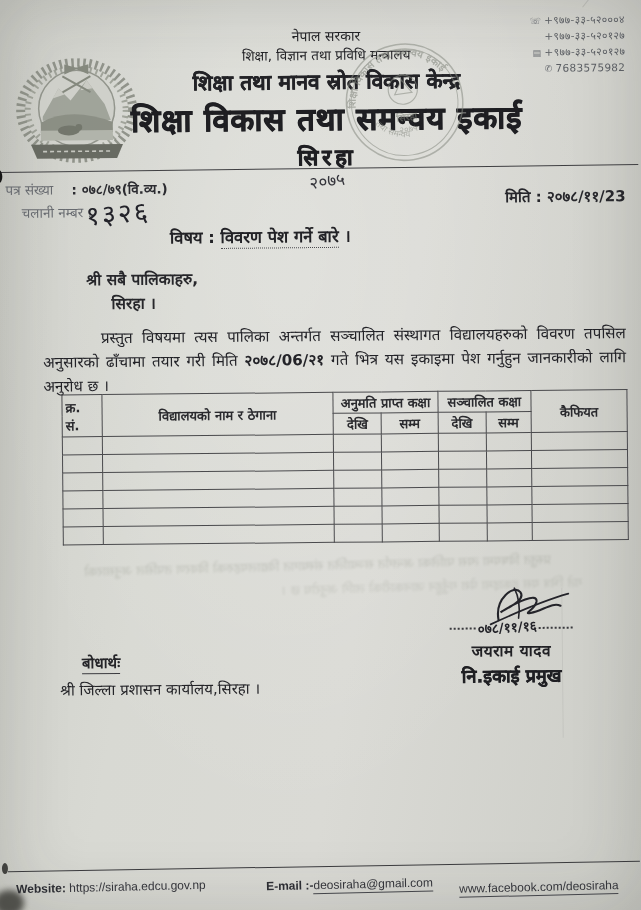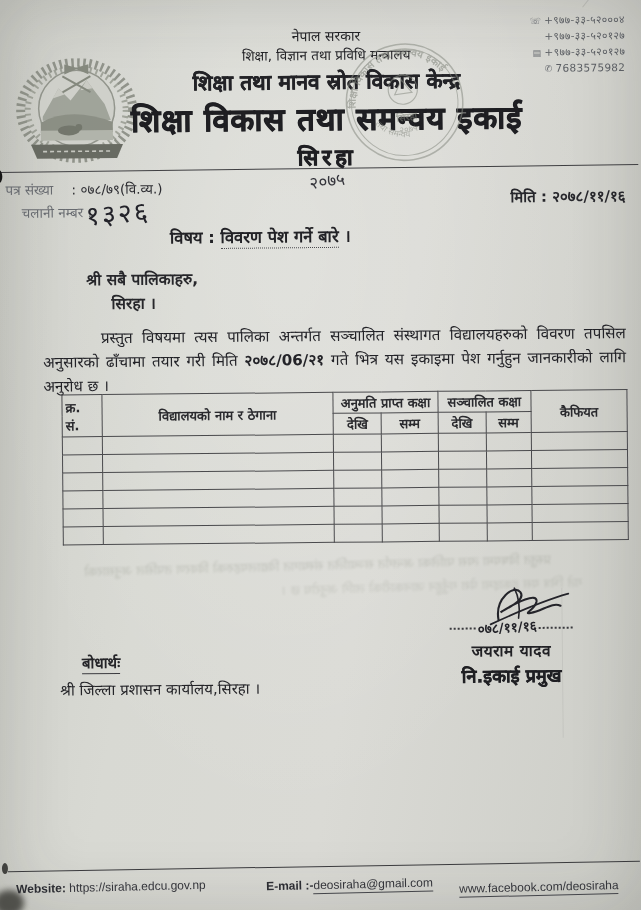--- a/index.html
+++ b/index.html
@@ -25,21 +25,21 @@
   .h-center{font-size:21px;font-weight:bold;margin-top:3px;-webkit-text-stroke:.3px #232327;}
   .h-unit{font-size:31px;font-weight:bold;margin-top:2px;letter-spacing:1px;-webkit-text-stroke:.8px #1e1e22;}
   .h-district{font-size:22px;font-weight:bold;margin-top:2px;letter-spacing:4px;-webkit-text-stroke:.6px #1e1e22;}
   .h-year{font-size:17px;margin-top:-2px;transform:rotate(-7deg);display:inline-block;color:#33333a;}
   .stamp{position:absolute;left:345px;top:40px;opacity:.55;transform:rotate(-8deg);}
   .hr1{position:absolute;left:0;right:0;top:168px;border-top:1.6px solid #3f3f42;transform:rotate(-0.15deg);}
 
   
   .meta-row{position:absolute;left:8px;font-size:13.5px;}
   .meta-label{color:#686b70;}
-  .meta-value{color:#2c2c31;font-weight:400;}
+  .meta-value{color:#2c2c31;font-weight:700;}
   .chalani-value{position:absolute;left:88px;top:192px;font-size:27px;color:#23232a;
     transform:rotate(-4deg);letter-spacing:2px;}
   .date-line{position:absolute;right:13px;top:188px;font-size:15px;font-weight:600;color:#27272c;}
 
   
   .subject{position:absolute;left:172px;top:224px;font-size:16.5px;font-weight:700;color:#222226;}
   .subject .u{border-bottom:1.6px dotted #4a4a4e;padding-bottom:1px;}
 
   .addressee{position:absolute;left:88px;top:266px;font-size:15.5px;font-weight:600;color:#27272b;line-height:24px;}
   .addressee .ind{margin-left:25px;}
@@ -162,21 +162,21 @@
     <div class="meta-row" style="top:178px;">
       <span class="meta-label">पत्र संख्या</span>
       <span class="meta-value" style="margin-left:14px;">: ०७८/७९(वि.व्य.)</span>
     </div>
     <div class="meta-row" style="top:201px;margin-left:16px;">
       <span class="meta-label">चलानी नम्बर :</span>
     </div>
     <div class="chalani-value">१३२६</div>
     <div class="date-line">
       <span>मिति :</span>
-      <span>२०७८/११/१६</span>
+      <span>२०७८/११/23</span>
     </div>
 
     <div class="subject">
       <span>विषय :</span>
       <span class="u">विवरण पेश गर्ने बारे</span>
       <span>।</span>
     </div>
 
     <div class="addressee">
       <div>श्री सबै पालिकाहरु,</div>

